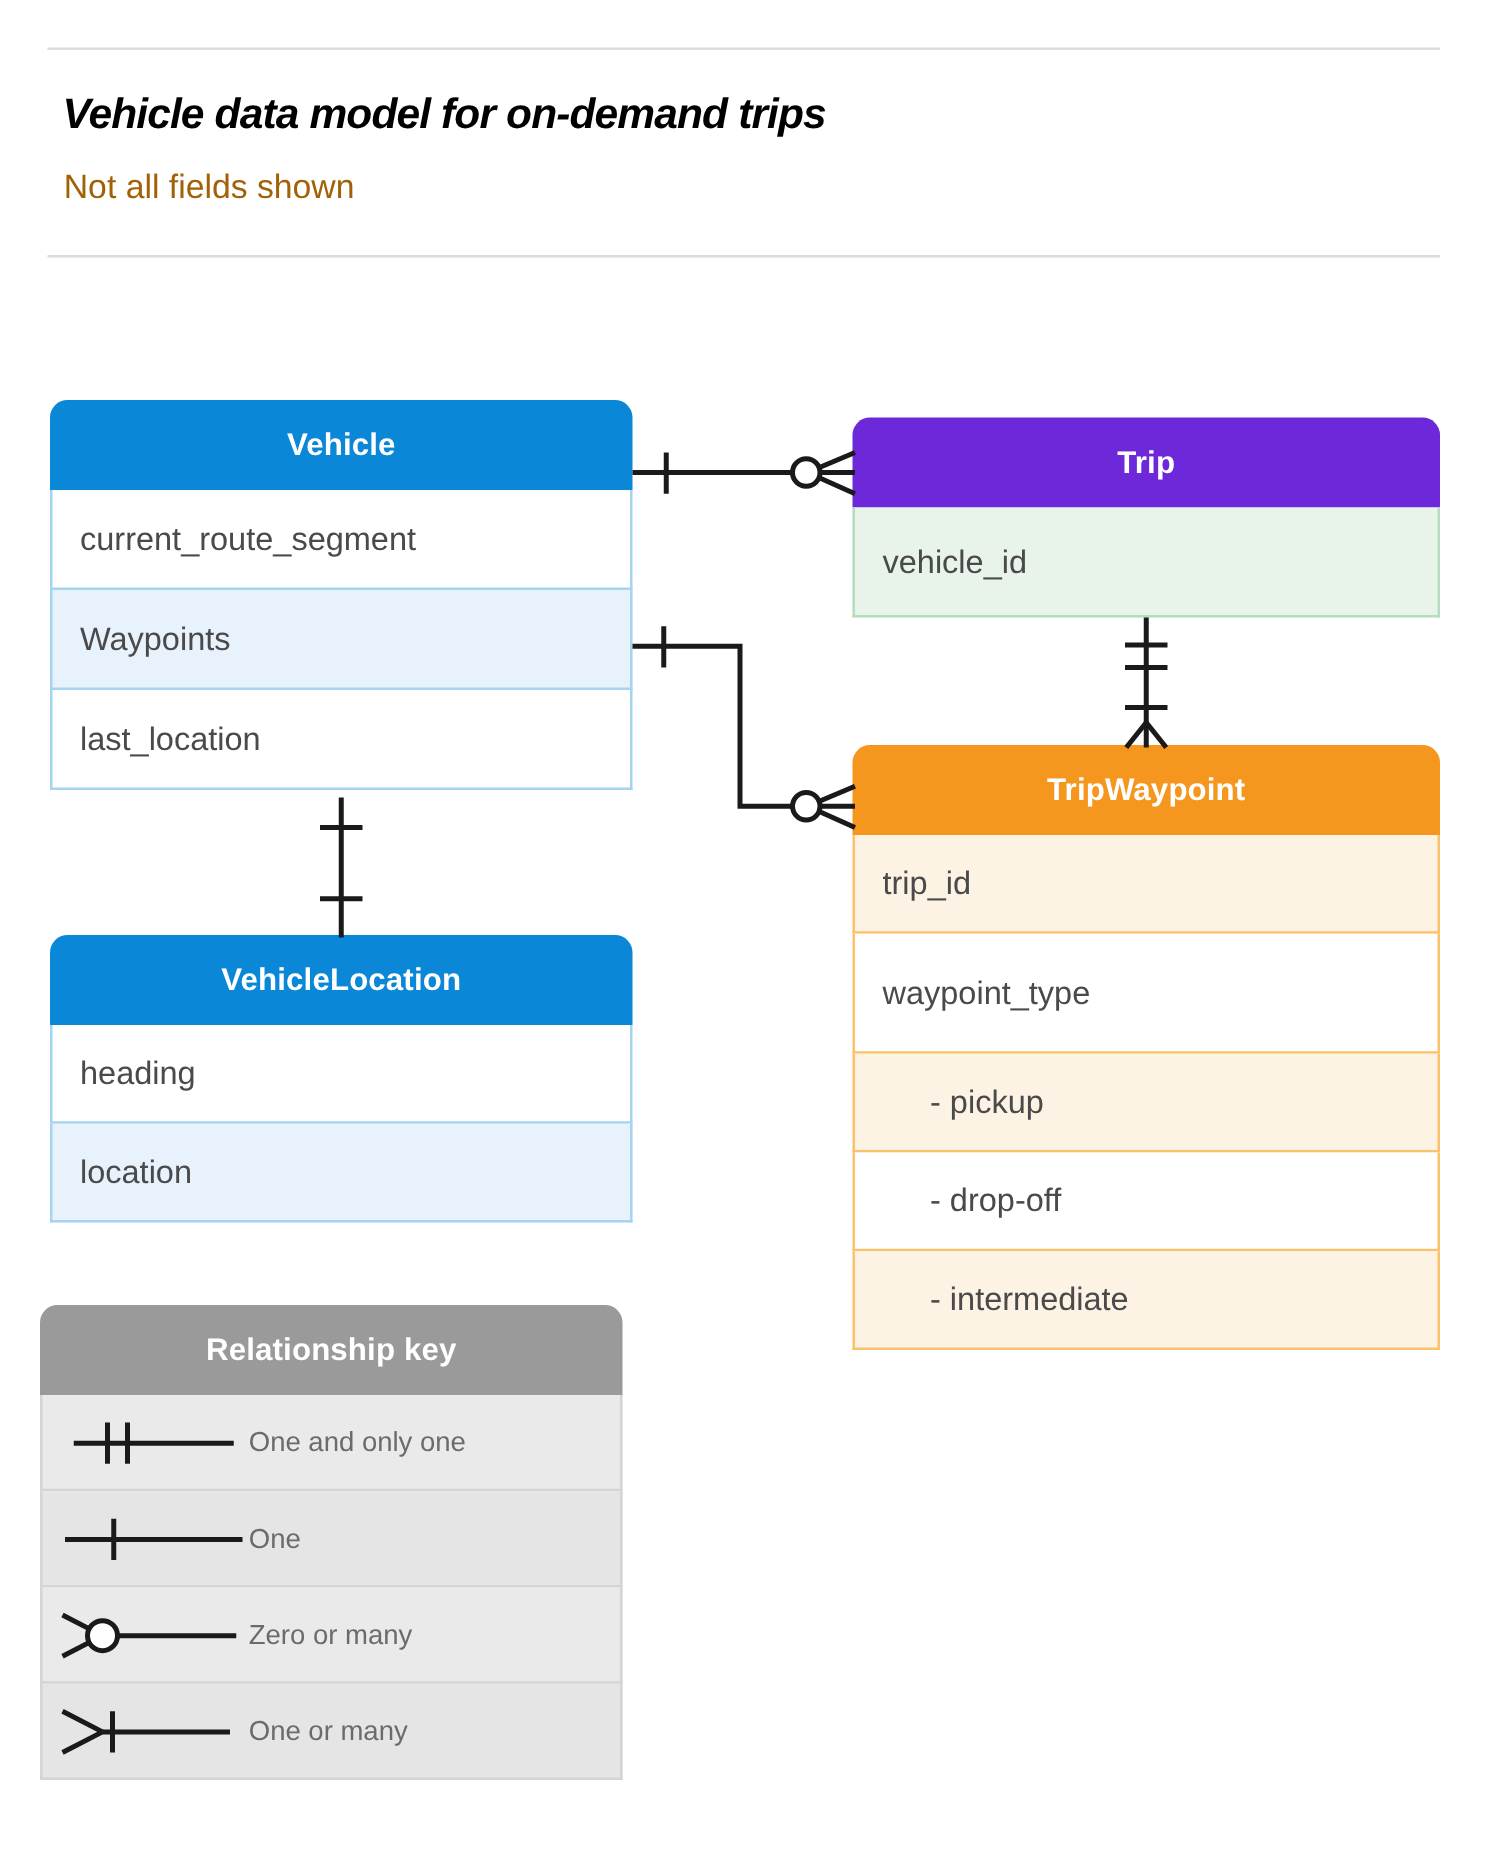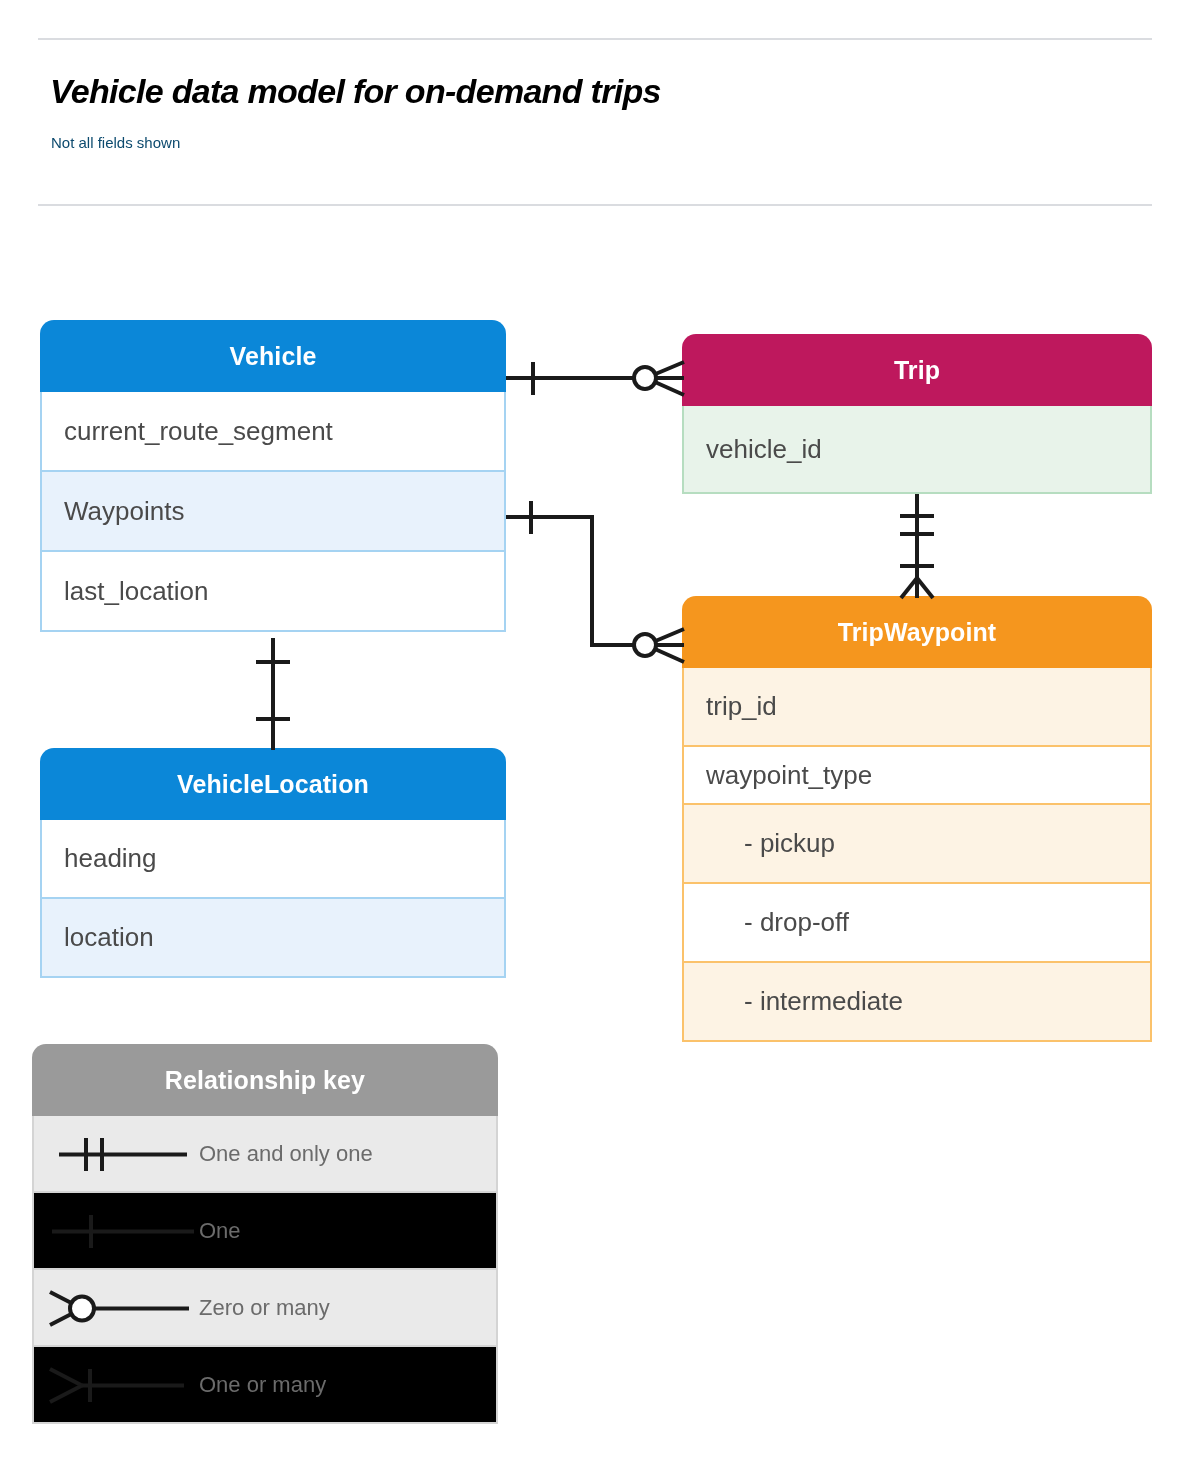--- a/index.html
+++ b/index.html
@@ -35,23 +35,23 @@
     font-weight: 700;
     color: #000000;
     letter-spacing: -0.7px;
     white-space: nowrap;
     font-style: italic;
   }
   #page-subtitle {
     position: absolute;
     left: 51px;
     top: 134px;
-    font-size: 15px;
+    font-size: 27px;
     font-weight: 400;
-    color: #0c4a6e;
+    color: #a16207;
     white-space: nowrap;
   }
 
   
   .entity {
     position: absolute;
     box-sizing: border-box;
   }
   .entity-header {
     box-sizing: border-box;
@@ -75,35 +75,35 @@
     border-width: 0 2px 2px 2px;
   }
 
   
   .theme-blue .entity-header { background: #0b87d8; }
   .theme-blue .entity-row { border-color: #a5d3f2; }
   .theme-blue .row-alt { background: #e8f2fc; }
   .theme-blue .row-plain { background: #ffffff; }
 
   
-  .theme-green .entity-header { background: #be185d; }
+  .theme-green .entity-header { background: #6d28d9; }
   .theme-green .entity-row { border-color: #b6ddc0; }
   .theme-green .row-alt { background: #e8f3ea; }
 
   
   .theme-orange .entity-header { background: #f5961e; }
   .theme-orange .entity-row { border-color: #fbc26b; }
   .theme-orange .row-alt { background: #fdf3e4; }
   .theme-orange .row-plain { background: #ffffff; }
 
   
   .theme-gray .entity-header { background: #9a9a9a; }
   .theme-gray .entity-row { border-color: #d4d4d4; }
   .theme-gray .row-alt { background: #eaeaea; }
-  .theme-gray .row-plain { background: #000000; }
+  .theme-gray .row-plain { background: #e5e5e5; }
 
   .indent-row { padding-left: 60px; }
 
   
   .legend-row {
     padding-left: 0;
     position: relative;
   }
   .legend-sym {
     width: 165px;
@@ -142,21 +142,21 @@
 </div>
 
 <div class="entity theme-green" style="left:682px; top:334px; width:470px;">
   <div class="entity-header" style="height:72px;">Trip</div>
   <div class="entity-row row-alt" style="height:88px;">vehicle_id</div>
 </div>
 
 <div class="entity theme-orange" style="left:682px; top:596px; width:470px;">
   <div class="entity-header" style="height:72px;">TripWaypoint</div>
   <div class="entity-row row-alt" style="height:79px;">trip_id</div>
-  <div class="entity-row row-plain" style="height:58px;">waypoint_type</div>
+  <div class="entity-row row-plain" style="height:96px;">waypoint_type</div>
   <div class="entity-row row-alt indent-row" style="height:79px;">-  pickup</div>
   <div class="entity-row row-plain indent-row" style="height:79px;">-  drop-off</div>
   <div class="entity-row row-alt indent-row" style="height:79px;">-  intermediate</div>
 </div>
 
 <div class="entity theme-blue" style="left:40px; top:748px; width:466px;">
   <div class="entity-header" style="height:72px;">VehicleLocation</div>
   <div class="entity-row row-plain" style="height:79px;">heading</div>
   <div class="entity-row row-alt" style="height:79px;">location</div>
 </div>

